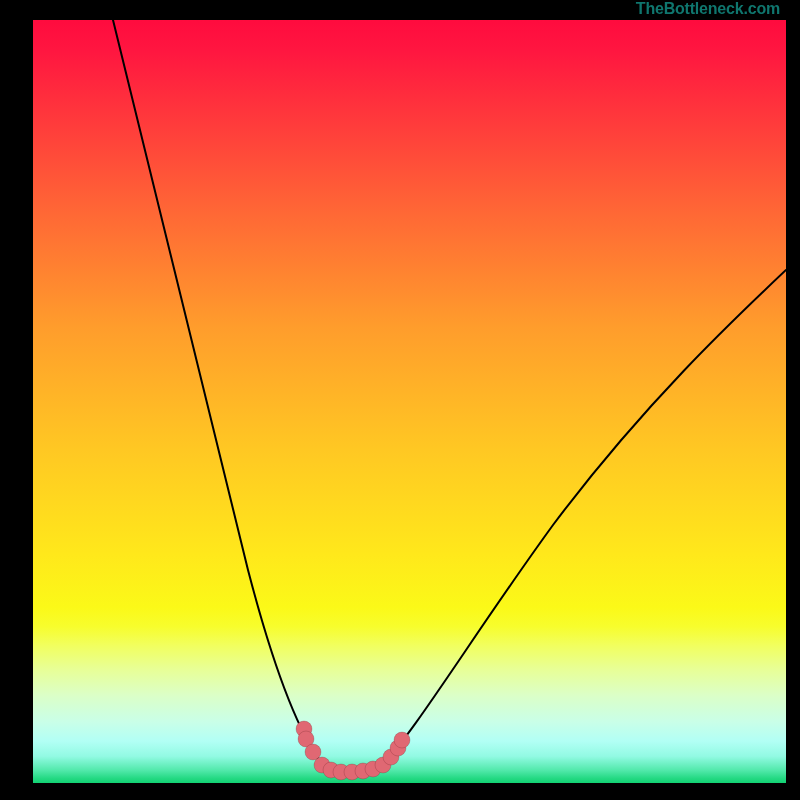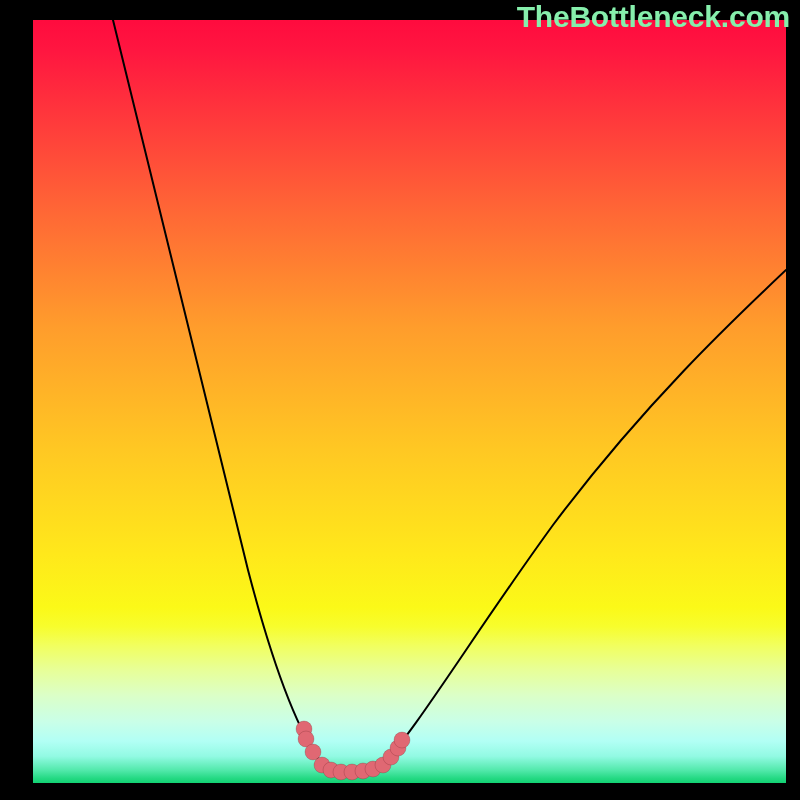--- a/index.html
+++ b/index.html
@@ -32,25 +32,25 @@
       #b2fff5 94.5%,
       #92fae3 96.5%,
       #53e9ac 98.3%,
       #24d983 99.4%,
       #12d272 100%
     );
   }
   .watermark {
     position: absolute;
     top: 0;
-    right: 10px;
+    right: 20px;
     font-family: Arial, Helvetica, sans-serif;
-    font-size: 30px;
+    font-size: 16px;
     font-weight: bold;
-    color: #86efac;
+    color: #0f766e;
     letter-spacing: -0.2px;
     user-select: none;
   }
   svg.curve {
     position: absolute;
     left: 0;
     top: 0;
     width: 753px;
     height: 763px;
   }

